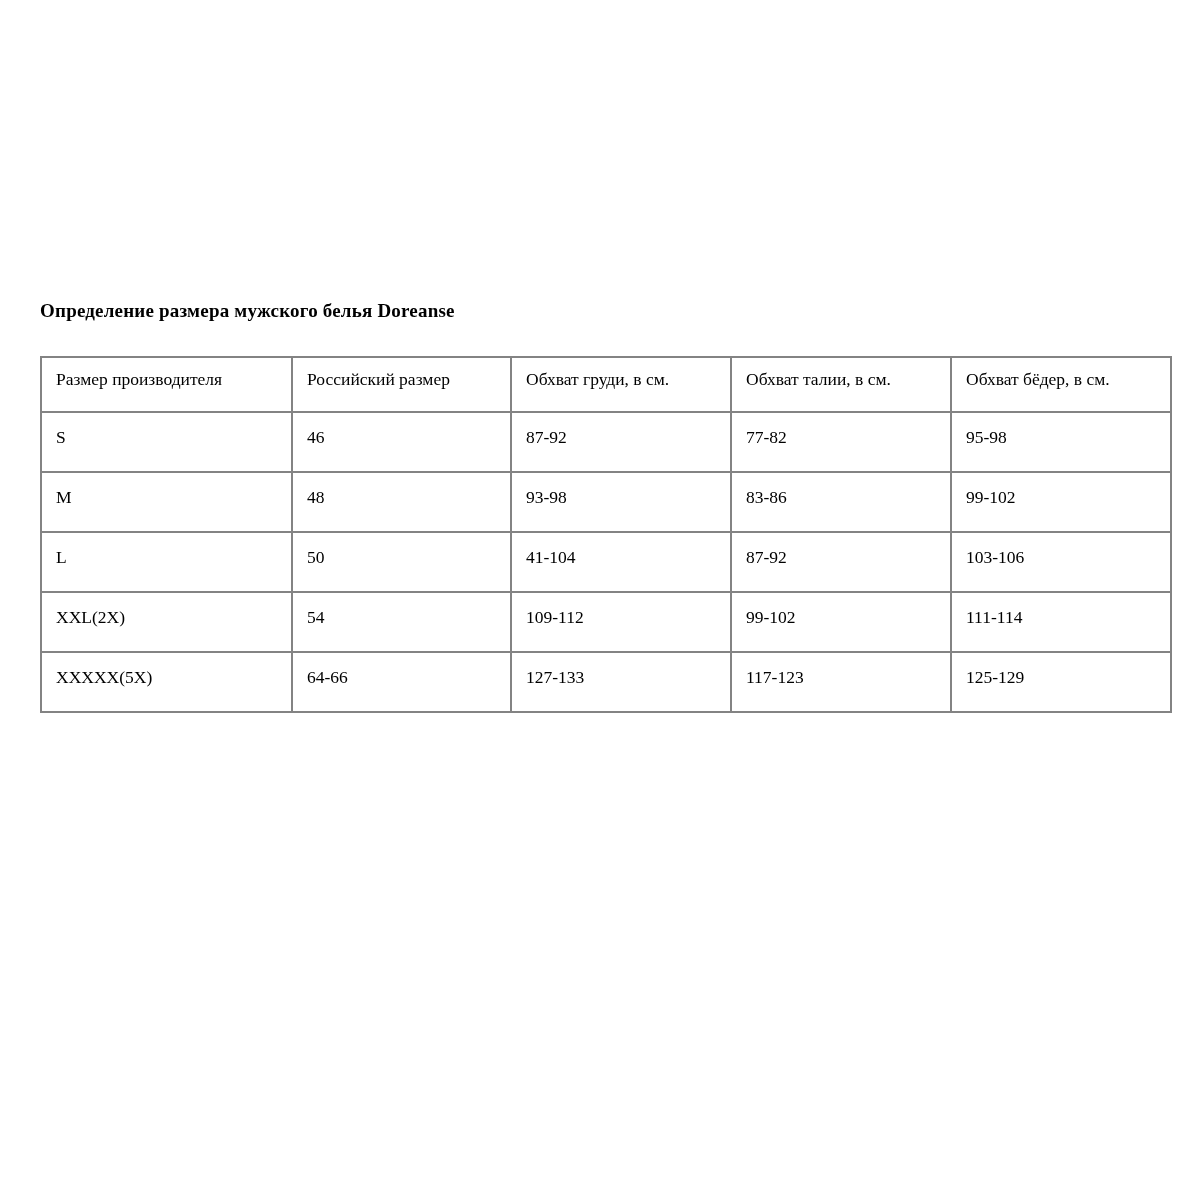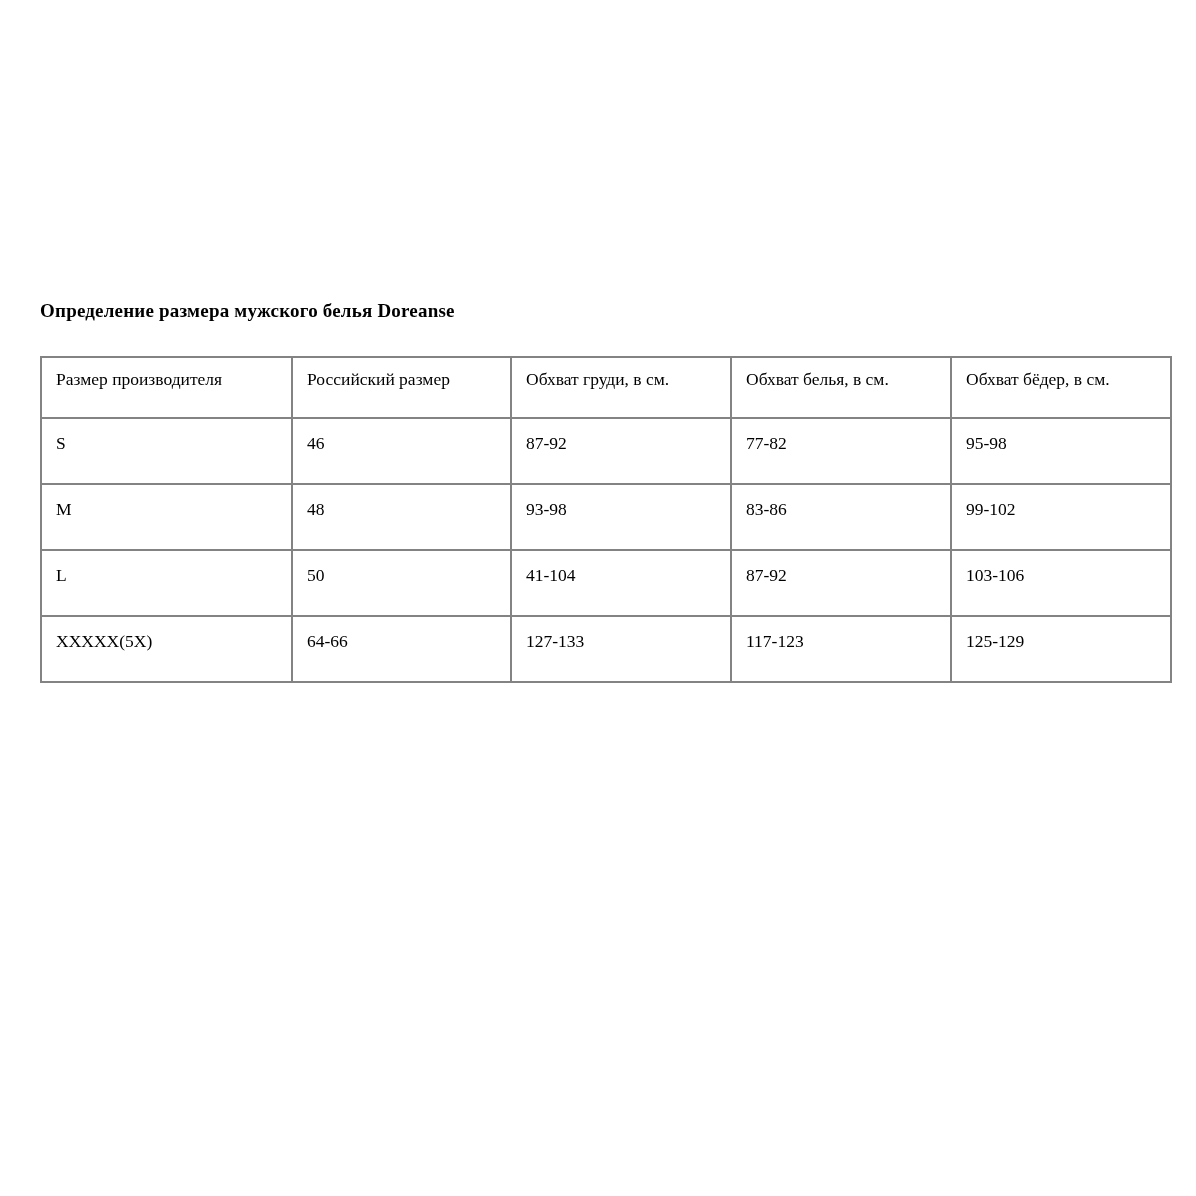--- a/index.html
+++ b/index.html
@@ -34,21 +34,21 @@
     border-collapse: collapse;
     table-layout: fixed;
     width: 1130px;
     font-size: 17.5px;
   }
   table.size-chart th,
   table.size-chart td {
     border: 2px solid #838383;
     text-align: left;
     vertical-align: middle;
-    padding: 0 8px 16px 14px;
+    padding: 0 8px 10px 14px;
     font-weight: normal;
     white-space: nowrap;
     overflow: hidden;
   }
   table.size-chart thead th {
     height: 43px;
   }
   table.size-chart tbody td {
     height: 48px;
   }
@@ -66,21 +66,21 @@
       <col style="width:219px">
       <col style="width:220px">
       <col style="width:220px">
       <col style="width:220px">
     </colgroup>
     <thead>
       <tr>
         <th>Размер производителя</th>
         <th>Российский размер</th>
         <th>Обхват груди, в см.</th>
-        <th>Обхват белья, в см.</th>
+        <th>Обхват талии, в см.</th>
         <th>Обхват бёдер, в см.</th>
       </tr>
     </thead>
     <tbody>
       <tr>
         <td>S</td>
         <td>46</td>
         <td>87-92</td>
         <td>77-82</td>
         <td>95-98</td>
@@ -93,20 +93,27 @@
         <td>99-102</td>
       </tr>
       <tr>
         <td>L</td>
         <td>50</td>
         <td>41-104</td>
         <td>87-92</td>
         <td>103-106</td>
       </tr>
       <tr>
+        <td>XXL(2X)</td>
+        <td>54</td>
+        <td>109-112</td>
+        <td>99-102</td>
+        <td>111-114</td>
+      </tr>
+      <tr>
         <td>XXXXX(5X)</td>
         <td>64-66</td>
         <td>127-133</td>
         <td>117-123</td>
         <td>125-129</td>
       </tr>
     </tbody>
   </table>
 
 </div>

